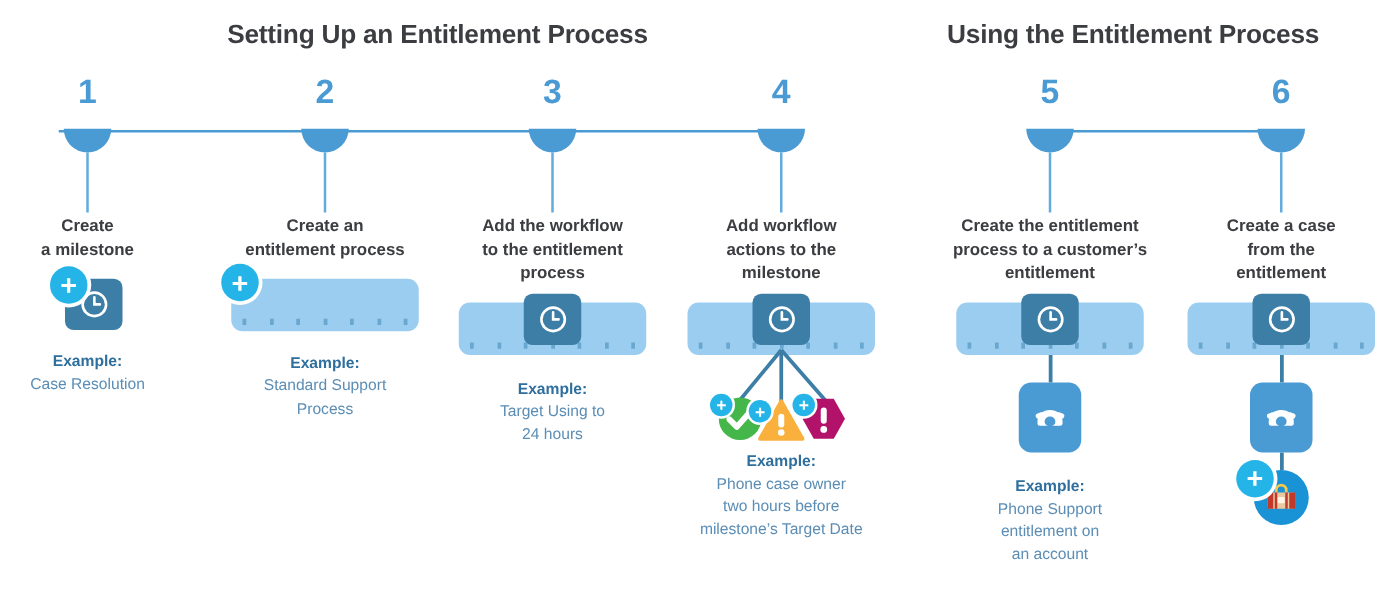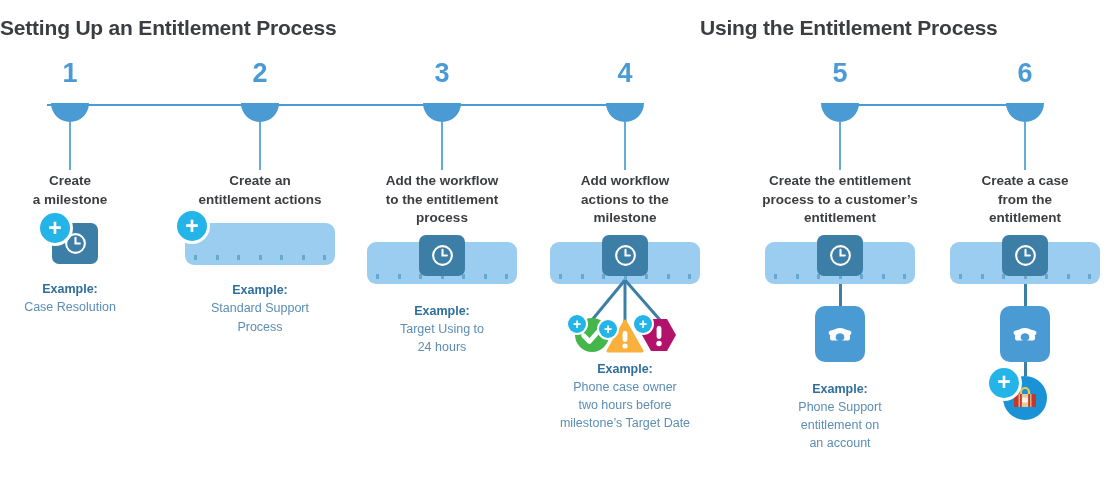--- a/index.html
+++ b/index.html
@@ -7,21 +7,21 @@
     width:1113px;height:480px;background:#ffffff;
     font-family:"Liberation Sans","DejaVu Sans",sans-serif;
     overflow:hidden;position:relative;
   }
   .board{position:absolute;inset:0;}
 
   
   .group-title{
     position:absolute;top:16px;
     font-size:21px;font-weight:bold;color:#3b3d40;
-    text-align:left;white-space:nowrap;letter-spacing:-0.2px;
+    text-align:center;white-space:nowrap;letter-spacing:-0.2px;
   }
   #title-left{left:0;width:700px;}
   #title-right{left:700px;width:413px;}
 
   
   .rule{position:absolute;height:2px;background:#4a9ad4;top:104px;}
   #rule-left{left:47px;width:580px;}
   #rule-right{left:840px;width:185px;}
 
   
@@ -135,21 +135,21 @@
   </div>
 
   <div class="step" style="left:165px;">
     <div class="num">2</div>
     <div class="pin">
       <div class="dome"></div>
       <div class="stem"></div>
     </div>
     <div class="caption">
       <div>Create an</div>
-      <div>entitlement actions</div>
+      <div>entitlement process</div>
     </div>
     <div class="art">
       <div style="position:relative;width:150px;margin:6px auto 0;">
         <div class="bar">
           <div class="ticks">
             <i></i>
               <i></i>
               <i></i>
               <i></i>
               <i></i>

